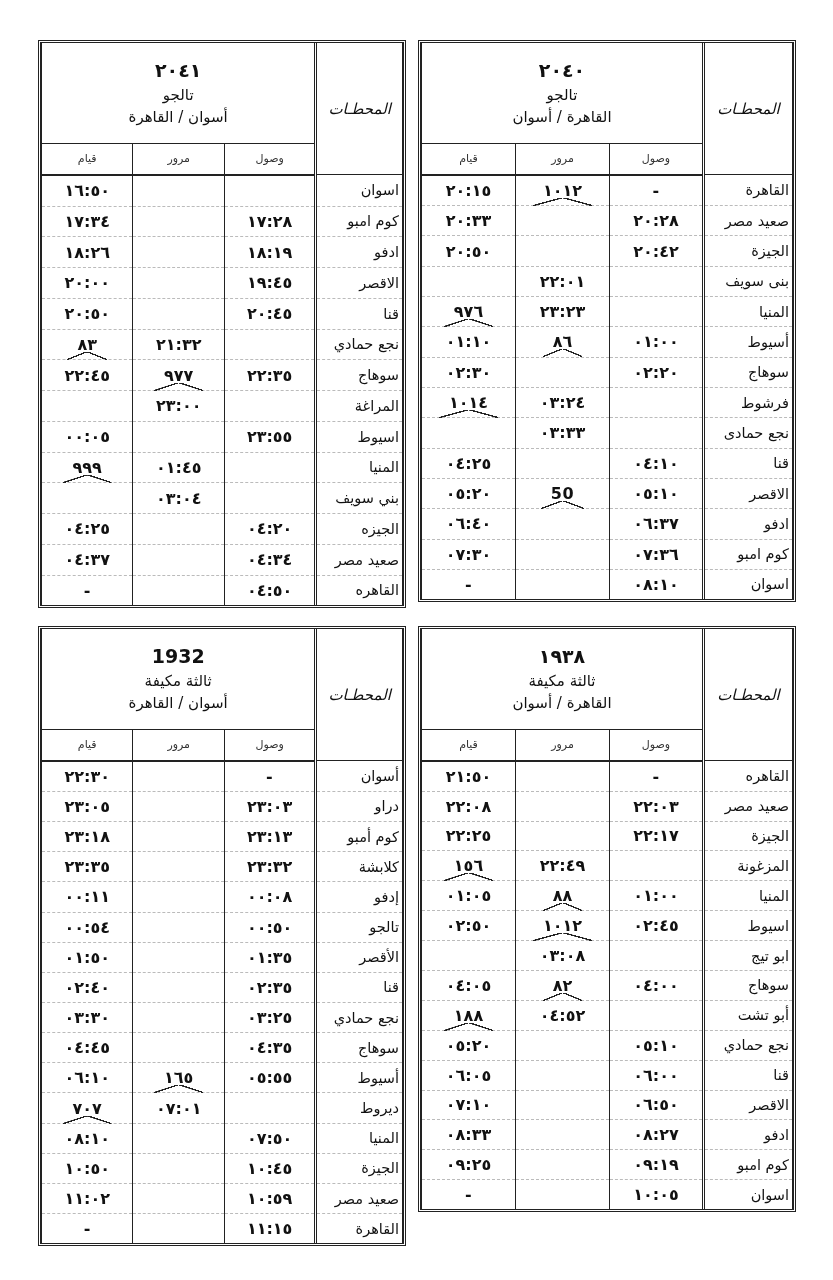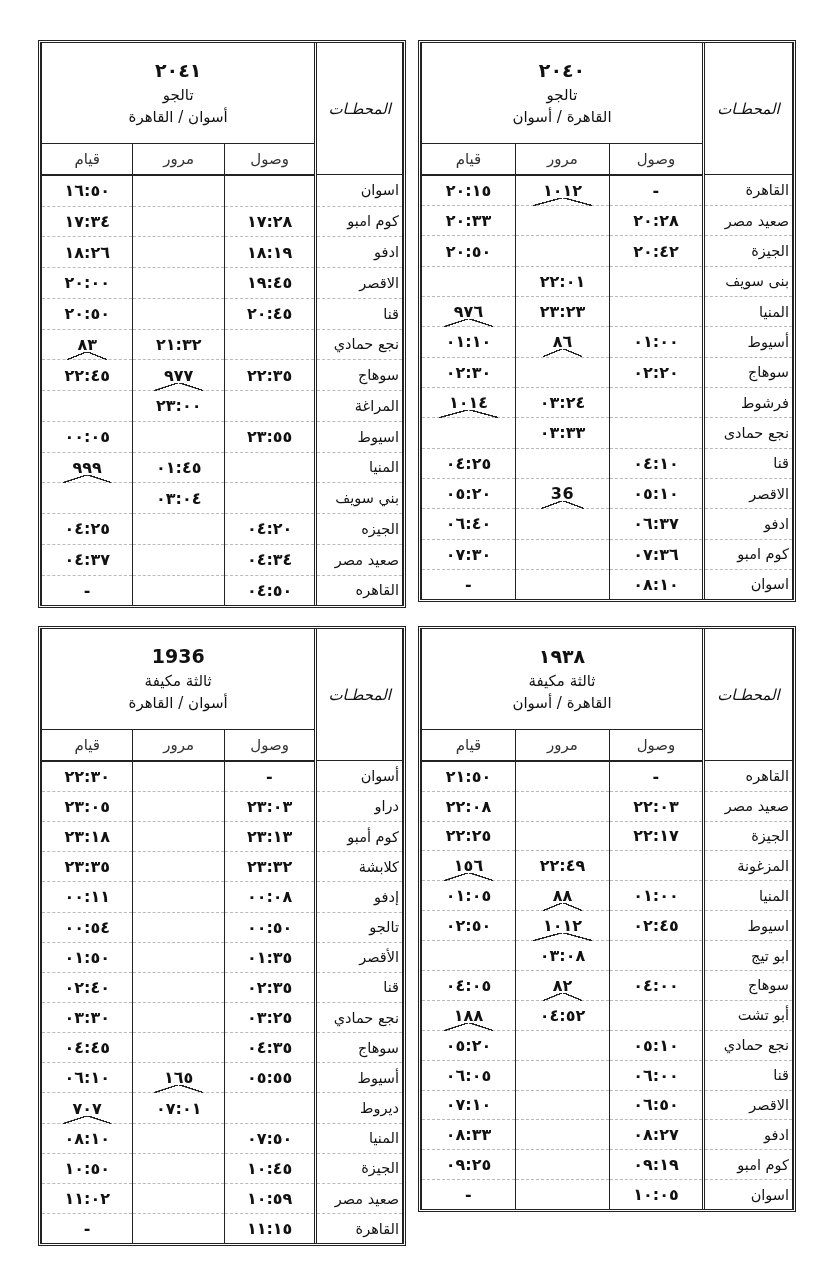--- a/index.html
+++ b/index.html
@@ -8,21 +8,21 @@
     position:absolute; box-sizing:border-box;
     border:3px double #222; background:#fff;
   }
   .tt table { width:100%; height:100%; border-collapse:collapse; table-layout:fixed; direction:rtl; }
   .tt td, .tt th { padding:0; border-left:1.5px solid #222; border-right:1.5px solid #222; }
   .tt .station-col { width:24%; border-left:3px double #222;font-style:italic; }
   .tt th.stations-head { font-weight:normal; font-size:15px; border-bottom:1.5px solid #222; vertical-align:middle; }
   .tt th.train-head { font-weight:normal; border-bottom:1.5px solid #222; text-align:center; vertical-align:middle; line-height:1.45;margin-left:26px; }
   .train-number { font-size:19px; font-weight:bold; display:block; }
   .train-type, .train-route { font-size:15px; display:block;text-align:center; }
-  .tt th.col-head { font-size:15px; font-weight:normal; color:#333; border-bottom:2px solid #222; height:30px;border-radius:10px; }
+  .tt th.col-head { font-size:11px; font-weight:normal; color:#333; border-bottom:2px solid #222; height:30px;border-radius:10px; }
   .tt td.stn { text-align:right; font-size:14.5px; padding-right:3px; white-space:nowrap; }
   .tt td.t { text-align:center; font-size:16px; font-weight:bold; letter-spacing:0.5px; white-space:nowrap; }
   .tt tr.row td { border-bottom:1px dashed #bbb; }
   .tt tr.row:last-child td { border-bottom:none; }
   .cross { display:inline-block; position:relative; padding:0 6px;text-align:center; }
   .cross::after { content:""; position:absolute; left:-4px; right:-4px; bottom:-6px; height:8px;
     background:
       linear-gradient(to top right, transparent 47%, #222 48%, #222 56%, transparent 57%) right/50% 100% no-repeat,
       linear-gradient(to top left, transparent 47%, #222 48%, #222 56%, transparent 57%) left/50% 100% no-repeat; }
 </style>
@@ -109,21 +109,21 @@
         </tr>
         <tr class="row">
           <td class="stn">قنا</td>
           <td class="t">٠٤:١٠</td>
           <td class="t"></td>
           <td class="t">٠٤:٢٥</td>
         </tr>
         <tr class="row">
           <td class="stn">الاقصر</td>
           <td class="t">٠٥:١٠</td>
-          <td class="t"><span class="cross">36</span></td>
+          <td class="t"><span class="cross">50</span></td>
           <td class="t">٠٥:٢٠</td>
         </tr>
         <tr class="row">
           <td class="stn">ادفو</td>
           <td class="t">٠٦:٣٧</td>
           <td class="t"></td>
           <td class="t">٠٦:٤٠</td>
         </tr>
         <tr class="row">
           <td class="stn">كوم امبو</td>
@@ -376,21 +376,21 @@
       <colgroup>
         <col class="station-col">
         <col>
         <col>
         <col>
       </colgroup>
       <thead>
         <tr style="height:100px">
           <th class="stations-head station-col" rowspan="2">المحطـات</th>
           <th class="train-head" colspan="3">
-            <span class="train-number">1936</span>
+            <span class="train-number">1932</span>
             <span class="train-type">ثالثة مكيفة</span>
             <span class="train-route">أسوان / القاهرة</span>
           </th>
         </tr>
         <tr>
           <th class="col-head">وصول</th>
           <th class="col-head">مرور</th>
           <th class="col-head">قيام</th>
         </tr>
       </thead>

